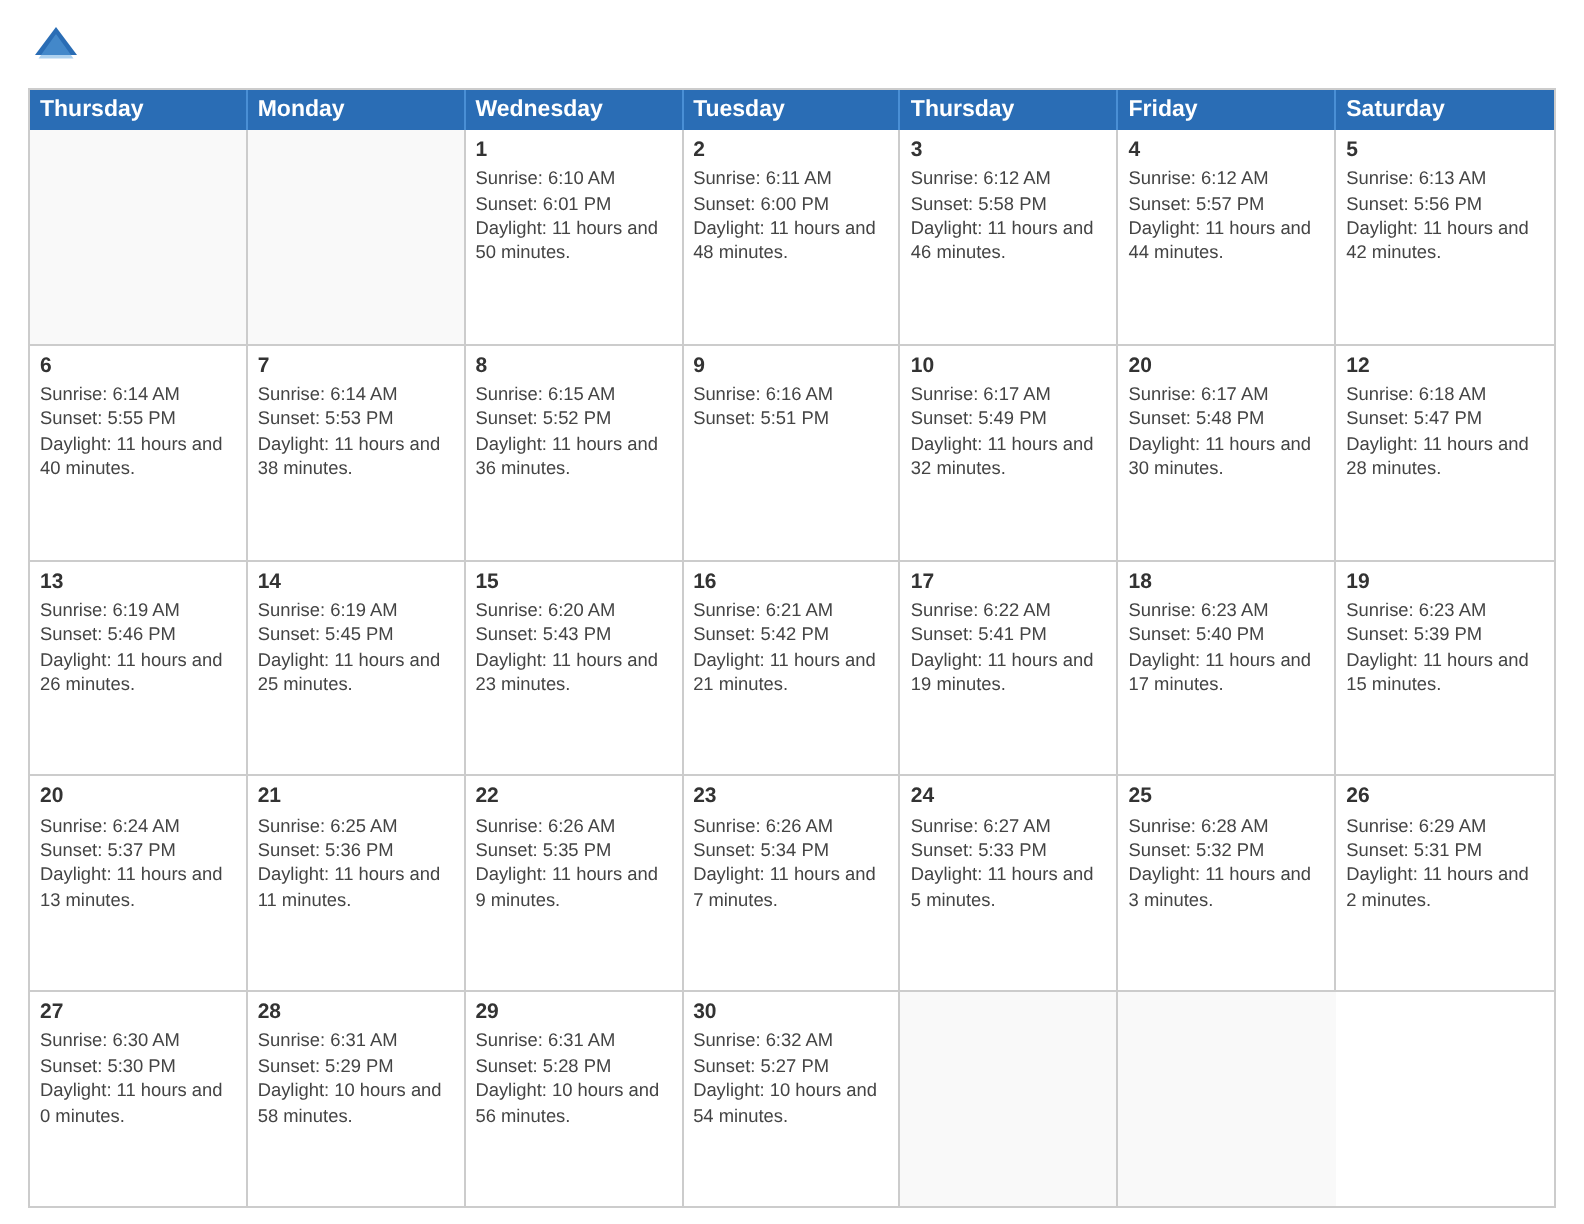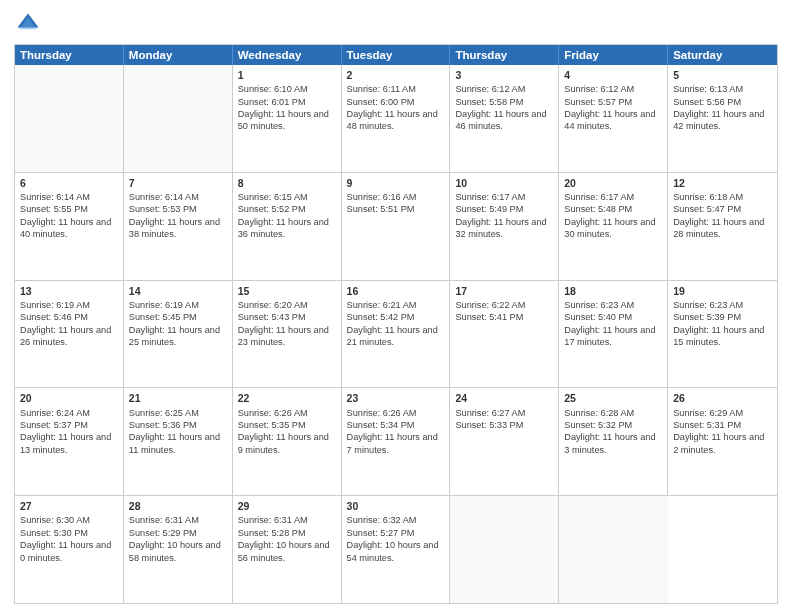--- a/index.html
+++ b/index.html
@@ -161,30 +161,30 @@
           <div class="cal-cell"><span class="day-num">9</span><span class="cell-text">Sunrise: 6:16 AM</span><br><span class="cell-text">Sunset: 5:51 PM</span><br></div>
           <div class="cal-cell"><span class="day-num">10</span><span class="cell-text">Sunrise: 6:17 AM</span><br><span class="cell-text">Sunset: 5:49 PM</span><br><span class="cell-text">Daylight: 11 hours and 32 minutes.</span></div>
           <div class="cal-cell"><span class="day-num">20</span><span class="cell-text">Sunrise: 6:17 AM</span><br><span class="cell-text">Sunset: 5:48 PM</span><br><span class="cell-text">Daylight: 11 hours and 30 minutes.</span></div>
           <div class="cal-cell"><span class="day-num">12</span><span class="cell-text">Sunrise: 6:18 AM</span><br><span class="cell-text">Sunset: 5:47 PM</span><br><span class="cell-text">Daylight: 11 hours and 28 minutes.</span></div>
         </div>
         <div class="cal-row">
           <div class="cal-cell"><span class="day-num">13</span><span class="cell-text">Sunrise: 6:19 AM</span><br><span class="cell-text">Sunset: 5:46 PM</span><br><span class="cell-text">Daylight: 11 hours and 26 minutes.</span></div>
           <div class="cal-cell"><span class="day-num">14</span><span class="cell-text">Sunrise: 6:19 AM</span><br><span class="cell-text">Sunset: 5:45 PM</span><br><span class="cell-text">Daylight: 11 hours and 25 minutes.</span></div>
           <div class="cal-cell"><span class="day-num">15</span><span class="cell-text">Sunrise: 6:20 AM</span><br><span class="cell-text">Sunset: 5:43 PM</span><br><span class="cell-text">Daylight: 11 hours and 23 minutes.</span></div>
           <div class="cal-cell"><span class="day-num">16</span><span class="cell-text">Sunrise: 6:21 AM</span><br><span class="cell-text">Sunset: 5:42 PM</span><br><span class="cell-text">Daylight: 11 hours and 21 minutes.</span></div>
-          <div class="cal-cell"><span class="day-num">17</span><span class="cell-text">Sunrise: 6:22 AM</span><br><span class="cell-text">Sunset: 5:41 PM</span><br></div>
+          <div class="cal-cell"><span class="day-num">17</span><span class="cell-text">Sunrise: 6:22 AM</span><br><span class="cell-text">Sunset: 5:41 PM</span><br><span class="cell-text">Daylight: 11 hours and 19 minutes.</span></div>
           <div class="cal-cell"><span class="day-num">18</span><span class="cell-text">Sunrise: 6:23 AM</span><br><span class="cell-text">Sunset: 5:40 PM</span><br><span class="cell-text">Daylight: 11 hours and 17 minutes.</span></div>
           <div class="cal-cell"><span class="day-num">19</span><span class="cell-text">Sunrise: 6:23 AM</span><br><span class="cell-text">Sunset: 5:39 PM</span><br><span class="cell-text">Daylight: 11 hours and 15 minutes.</span></div>
         </div>
         <div class="cal-row">
           <div class="cal-cell"><span class="day-num">20</span><span class="cell-text">Sunrise: 6:24 AM</span><br><span class="cell-text">Sunset: 5:37 PM</span><br><span class="cell-text">Daylight: 11 hours and 13 minutes.</span></div>
           <div class="cal-cell"><span class="day-num">21</span><span class="cell-text">Sunrise: 6:25 AM</span><br><span class="cell-text">Sunset: 5:36 PM</span><br><span class="cell-text">Daylight: 11 hours and 11 minutes.</span></div>
           <div class="cal-cell"><span class="day-num">22</span><span class="cell-text">Sunrise: 6:26 AM</span><br><span class="cell-text">Sunset: 5:35 PM</span><br><span class="cell-text">Daylight: 11 hours and 9 minutes.</span></div>
           <div class="cal-cell"><span class="day-num">23</span><span class="cell-text">Sunrise: 6:26 AM</span><br><span class="cell-text">Sunset: 5:34 PM</span><br><span class="cell-text">Daylight: 11 hours and 7 minutes.</span></div>
-          <div class="cal-cell"><span class="day-num">24</span><span class="cell-text">Sunrise: 6:27 AM</span><br><span class="cell-text">Sunset: 5:33 PM</span><br></div>
+          <div class="cal-cell"><span class="day-num">24</span><span class="cell-text">Sunrise: 6:27 AM</span><br><span class="cell-text">Sunset: 5:33 PM</span><br><span class="cell-text">Daylight: 11 hours and 5 minutes.</span></div>
           <div class="cal-cell"><span class="day-num">25</span><span class="cell-text">Sunrise: 6:28 AM</span><br><span class="cell-text">Sunset: 5:32 PM</span><br><span class="cell-text">Daylight: 11 hours and 3 minutes.</span></div>
           <div class="cal-cell"><span class="day-num">26</span><span class="cell-text">Sunrise: 6:29 AM</span><br><span class="cell-text">Sunset: 5:31 PM</span><br><span class="cell-text">Daylight: 11 hours and 2 minutes.</span></div>
         </div>
         <div class="cal-row">
           <div class="cal-cell"><span class="day-num">27</span><span class="cell-text">Sunrise: 6:30 AM</span><br><span class="cell-text">Sunset: 5:30 PM</span><br><span class="cell-text">Daylight: 11 hours and 0 minutes.</span></div>
           <div class="cal-cell"><span class="day-num">28</span><span class="cell-text">Sunrise: 6:31 AM</span><br><span class="cell-text">Sunset: 5:29 PM</span><br><span class="cell-text">Daylight: 10 hours and 58 minutes.</span></div>
           <div class="cal-cell"><span class="day-num">29</span><span class="cell-text">Sunrise: 6:31 AM</span><br><span class="cell-text">Sunset: 5:28 PM</span><br><span class="cell-text">Daylight: 10 hours and 56 minutes.</span></div>
           <div class="cal-cell"><span class="day-num">30</span><span class="cell-text">Sunrise: 6:32 AM</span><br><span class="cell-text">Sunset: 5:27 PM</span><br><span class="cell-text">Daylight: 10 hours and 54 minutes.</span></div>
           <div class="cal-cell empty"></div>
           <div class="cal-cell empty"></div>

